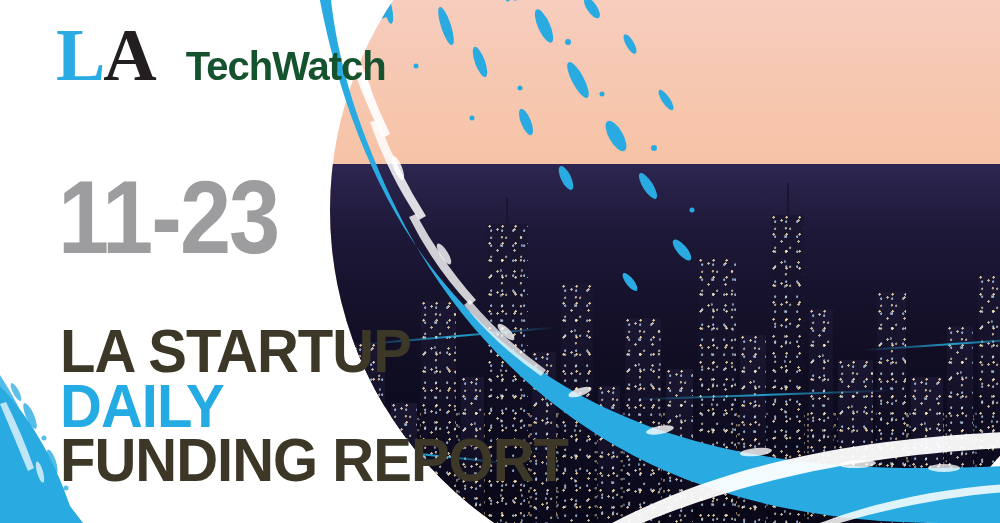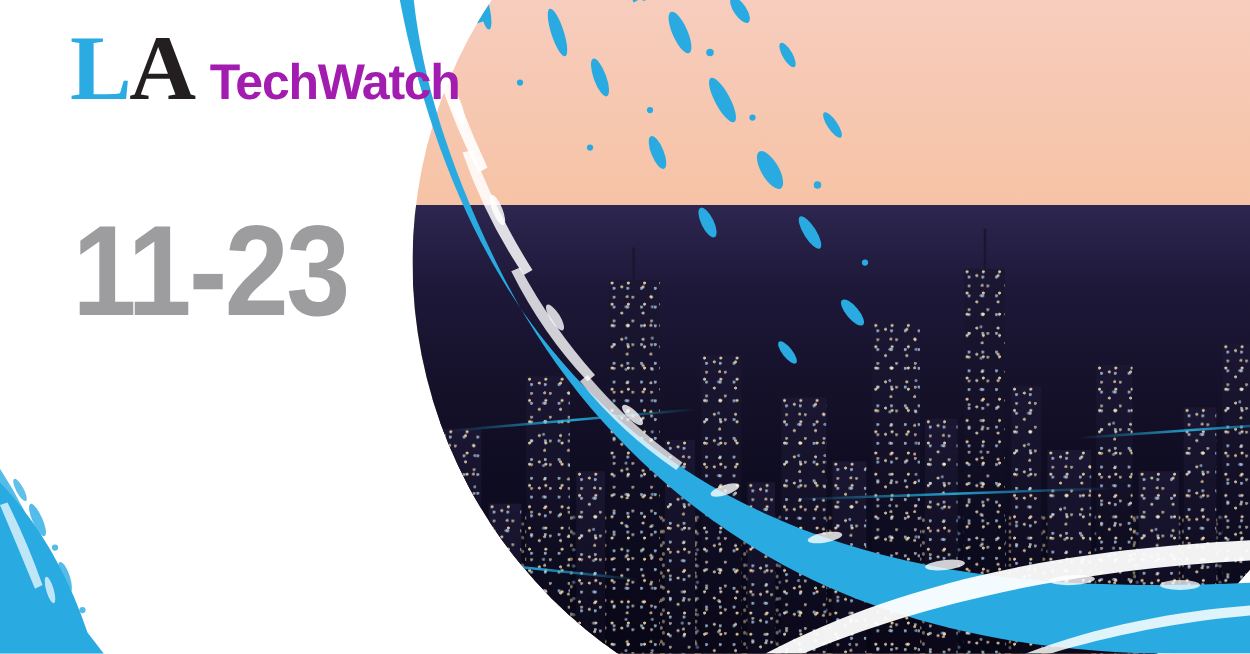--- a/index.html
+++ b/index.html
@@ -56,21 +56,21 @@
   .beam{position:absolute;height:2px;background:linear-gradient(90deg,transparent,#25b6e8,transparent);opacity:.85;}
 
   
   .brush{position:absolute;pointer-events:none;}
   .spatter{position:absolute;pointer-events:none;}
 
   
   .logo{position:absolute;left:56px;top:22px;display:flex;align-items:baseline;}
   .logo-l{font-family:"Liberation Serif",serif;font-weight:700;font-size:74px;line-height:.9;color:#2aabe2;letter-spacing:-2px;}
   .logo-a{font-family:"Liberation Serif",serif;font-weight:700;font-size:74px;line-height:.9;color:#231f20;letter-spacing:0px;}
-  .logo-tw{font-family:"Liberation Sans",sans-serif;font-weight:700;font-size:40px;line-height:1;color:#a21caf;margin-left:11px;letter-spacing:-1px;text-align:center;}
+  .logo-tw{font-family:"Liberation Sans",sans-serif;font-weight:700;font-size:40px;line-height:1;color:#14532d;margin-left:29px;letter-spacing:-1px;text-align:center;}
 
   
   .date{
     position:absolute;left:58px;top:166px;
     font-family:"Liberation Sans",sans-serif;
     font-weight:700;font-size:92px;line-height:1;
     color:#9d9d9f;letter-spacing:-2px;
     transform:scaleY(1.12);transform-origin:left top;
   }
 
@@ -240,14 +240,19 @@
   </svg>
 
   <div class="logo">
     <span class="logo-l">L</span>
     <span class="logo-a">A</span>
     <span class="logo-tw">TechWatch</span>
   </div>
 
   <div class="date">11-23</div>
 
+  <div class="headline">
+    <div class="hl">LA STARTUP</div>
+    <div class="hl blue">DAILY</div>
+    <div class="hl">FUNDING REPORT</div>
+  </div>
 
 </div>
 
 </body></html>

